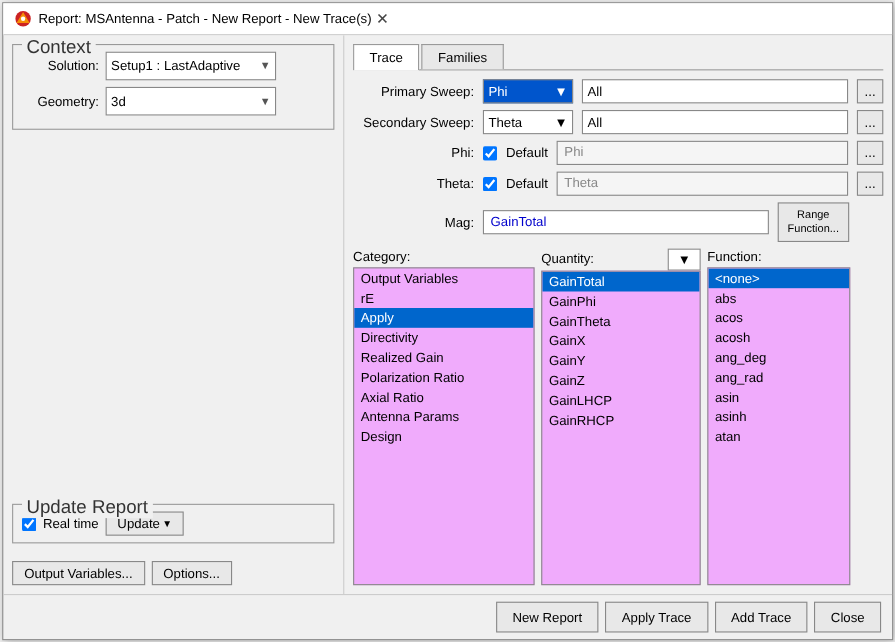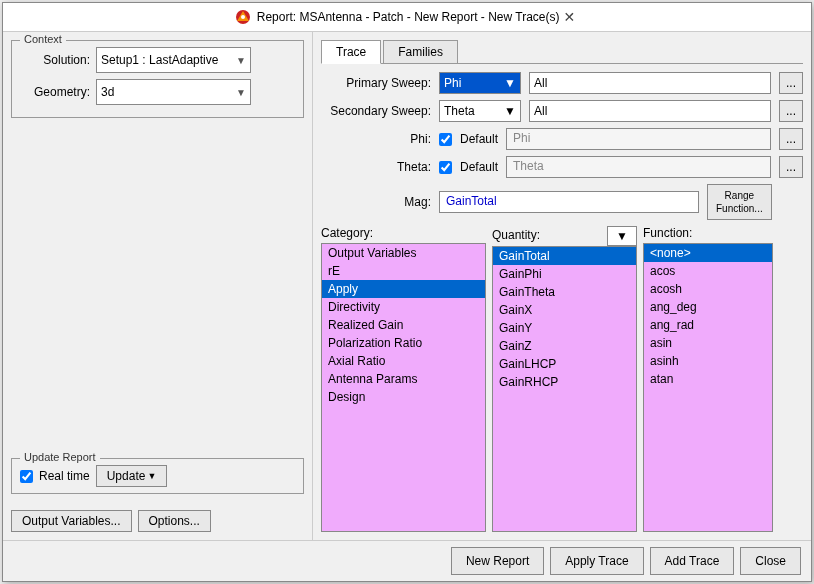--- a/index.html
+++ b/index.html
@@ -1,26 +1,26 @@
 <!DOCTYPE html>
 <html><head>
   <meta charset="utf-8">
   <style>
     * { box-sizing: border-box; margin: 0; padding: 0; font-family: 'Segoe UI', Tahoma, Arial, sans-serif; font-size: 12px; }
     body { background: #f0f0f0; display: flex; justify-content: center; align-items: center; width: 814px; height: 584px; overflow: hidden; }
     .dialog { background: #f0f0f0; border: 1px solid #888; width: 810px; height: 580px; display: flex; flex-direction: column; box-shadow: 2px 2px 8px rgba(0,0,0,0.3); }
-    .title-bar { background: #fff; display: flex; align-items: center; padding: 6px 10px; border-bottom: 1px solid #ccc; justify-content: center; }
+    .title-bar { background: #fff; display: flex; align-items: center; padding: 6px 10px; border-bottom: 1px solid #ccc; justify-content: flex-start; }
     .title-bar-left { display: flex; align-items: center; gap: 6px; }
     .title-icon { width: 16px; height: 16px; }
     .title-text { font-size: 12px; font-weight: normal; color: #000; }
     .close-btn { background: none; border: none; cursor: pointer; font-size: 14px; color: #444; padding: 0 4px; }
     .dialog-body { display: flex; flex: 1; overflow: hidden; }
     .left-panel { width: 310px; display: flex; flex-direction: column; padding: 8px; border-right: 1px solid #ccc; }
     .group-box { border: 1px solid #999; margin-bottom: 8px; padding: 6px 8px; position: relative; }
-    .group-box-label { position: absolute; top: -8px; left: 8px; background: #f0f0f0; padding: 0 4px; font-size: 11px; color: #333; }
+    .group-box-label { position: absolute; top: -8px; left: 8px; background: #f0f0f0; padding: 0 4px; font-size: 17px; color: #333; }
     .field-row { display: flex; align-items: center; margin-bottom: 6px; gap: 6px; }
     .field-label { width: 70px; text-align: right; color: #000; }
     .select-box { border: 1px solid #888; background: #fff; padding: 12px 4px; height: 22px; cursor: pointer; display: flex; align-items: center; justify-content: space-between; }
     .select-solution { width: 155px; }
     .select-geometry { width: 155px; }
     .dropdown-arrow { font-size: 10px; color: #555; margin-left: 4px; }
     .spacer { flex: 1; }
     .update-report-box { border: 1px solid #999; padding: 6px 8px; position: relative; margin-top: auto; }
     .checkbox-row { display: flex; align-items: center; gap: 6px; }
     .checkbox-row input[type=checkbox] { width: 13px; height: 13px; }
@@ -220,20 +220,21 @@
               <div class="list-item">GainZ</div>
               <div class="list-item">GainLHCP</div>
               <div class="list-item">GainRHCP</div>
             </div>
           </div>
 
           <div class="list-col function-col">
             <span class="list-label">Function:</span>
             <div class="list-box" style="height:130px;">
               <div class="list-item selected">&lt;none&gt;</div>
+              <div class="list-item">abs</div>
               <div class="list-item">acos</div>
               <div class="list-item">acosh</div>
               <div class="list-item">ang_deg</div>
               <div class="list-item">ang_rad</div>
               <div class="list-item">asin</div>
               <div class="list-item">asinh</div>
               <div class="list-item">atan</div>
             </div>
           </div>
         </div>

